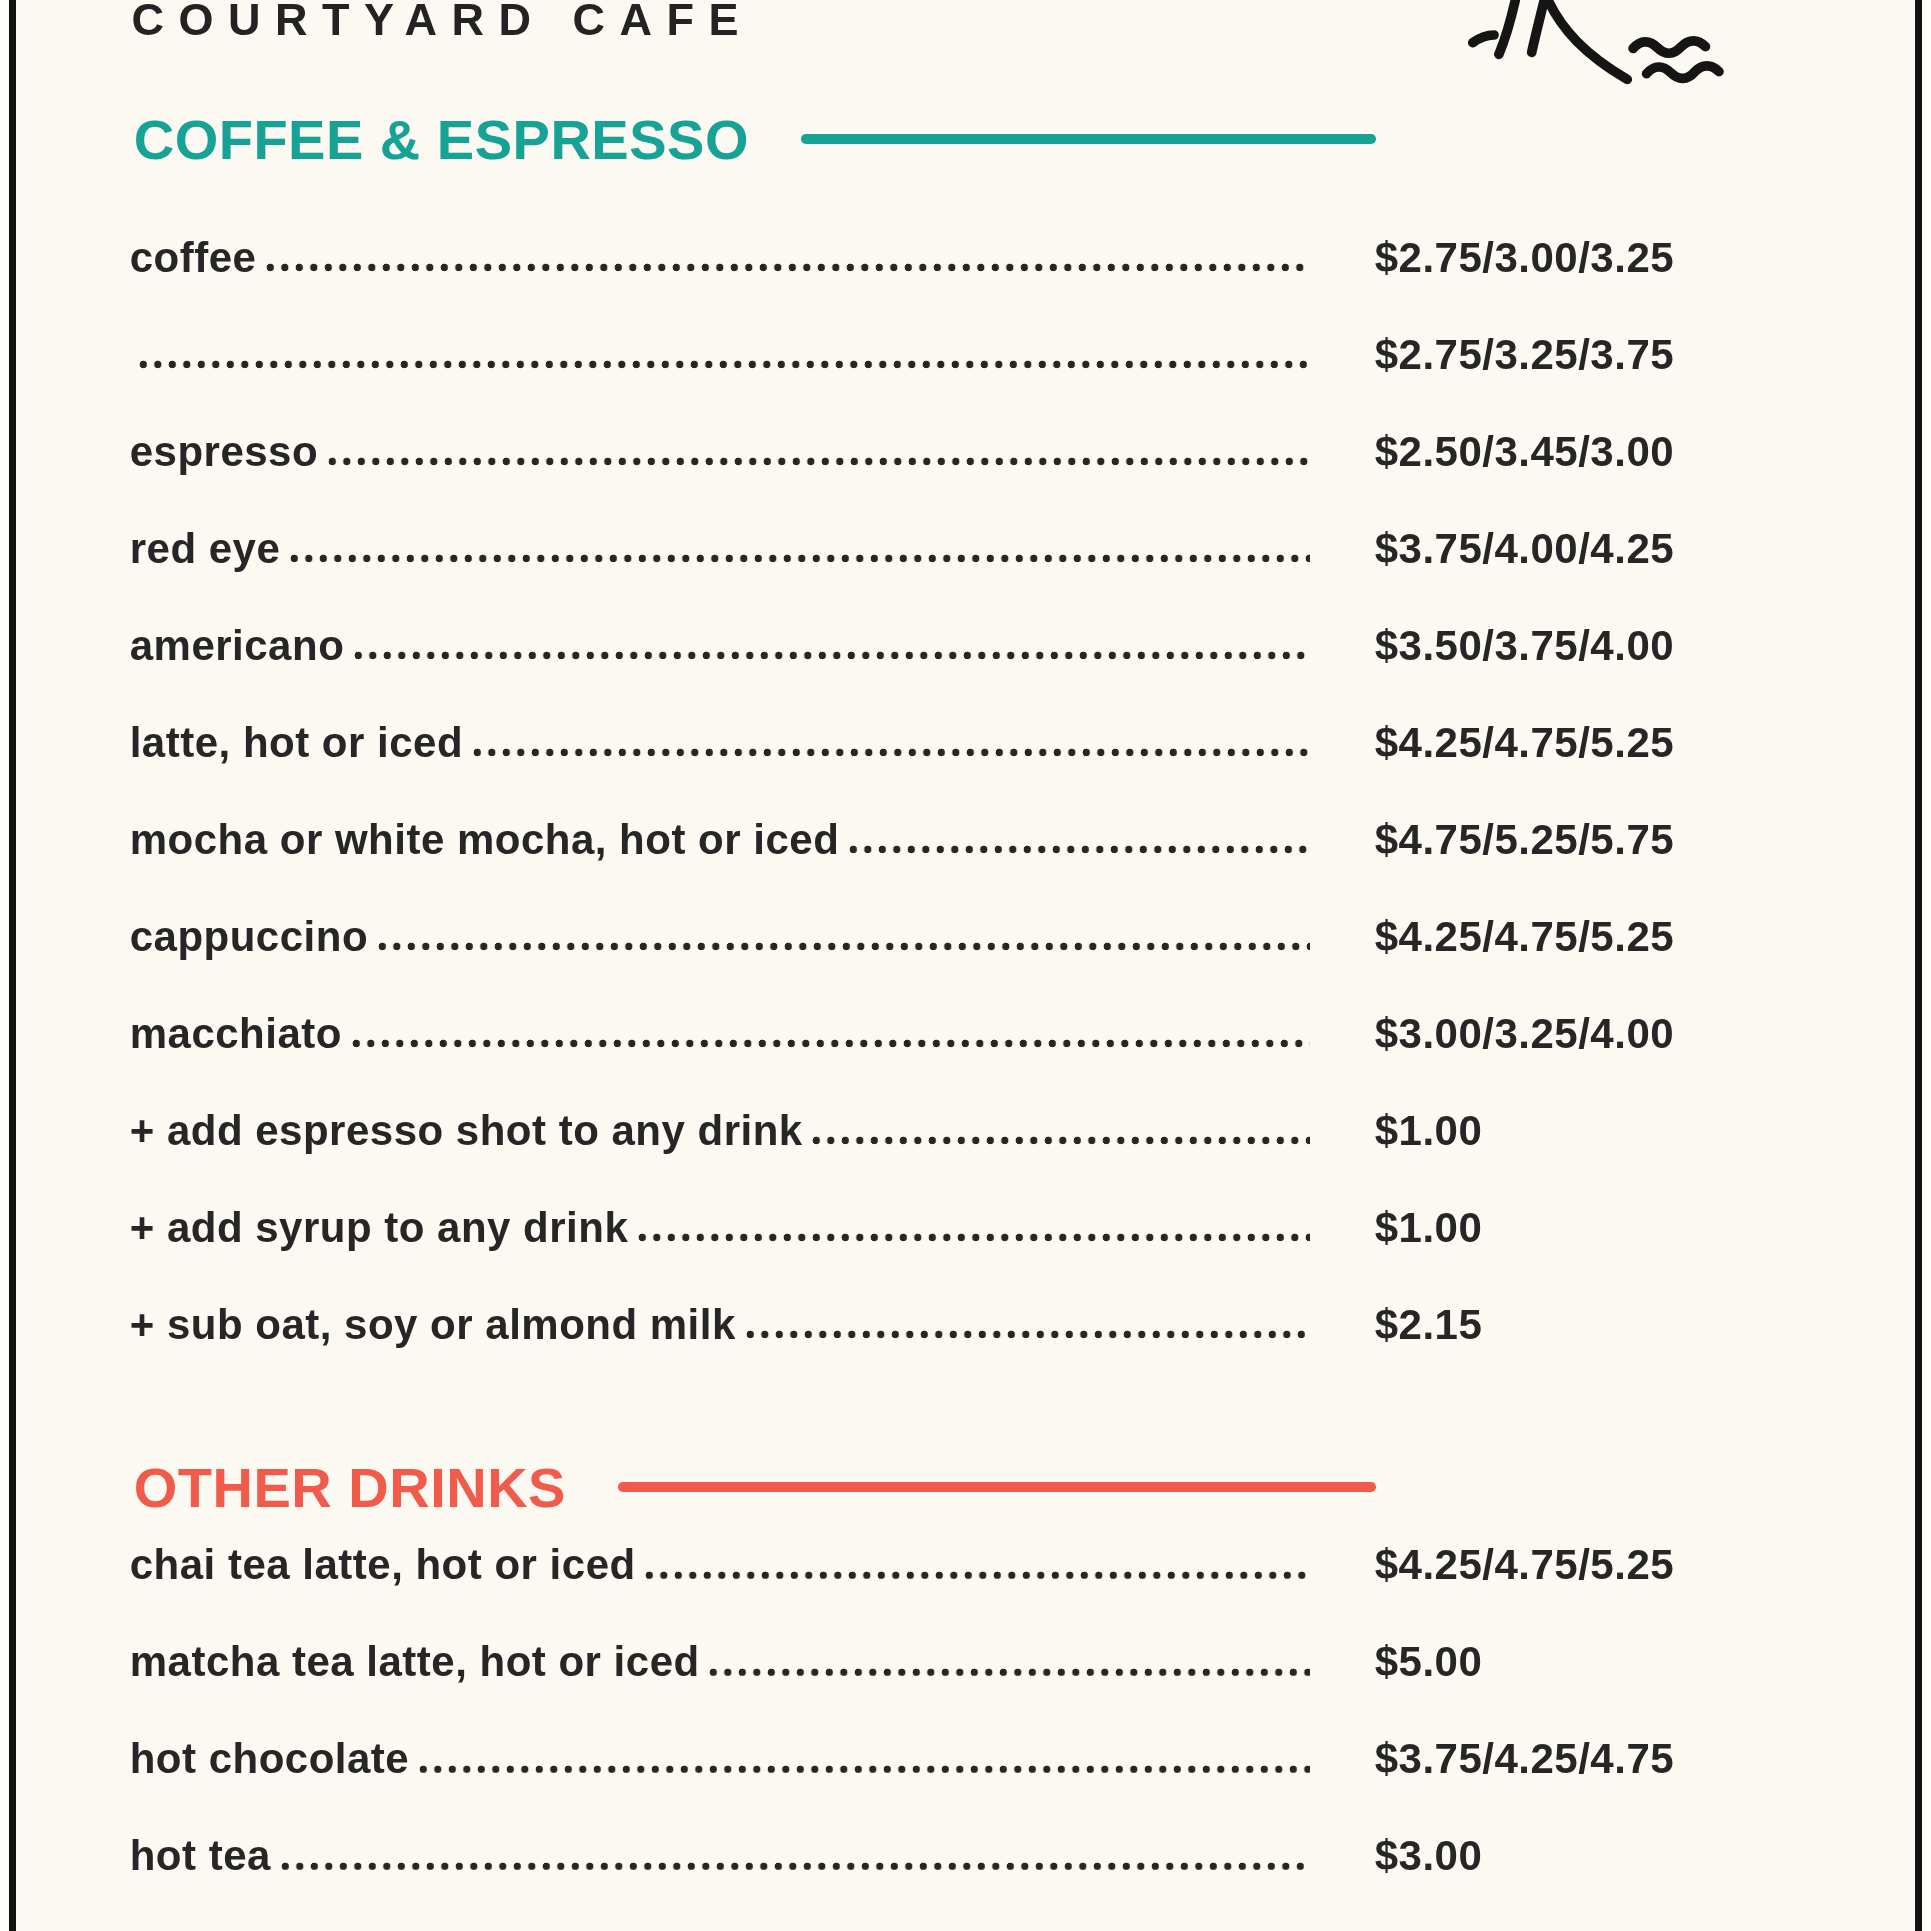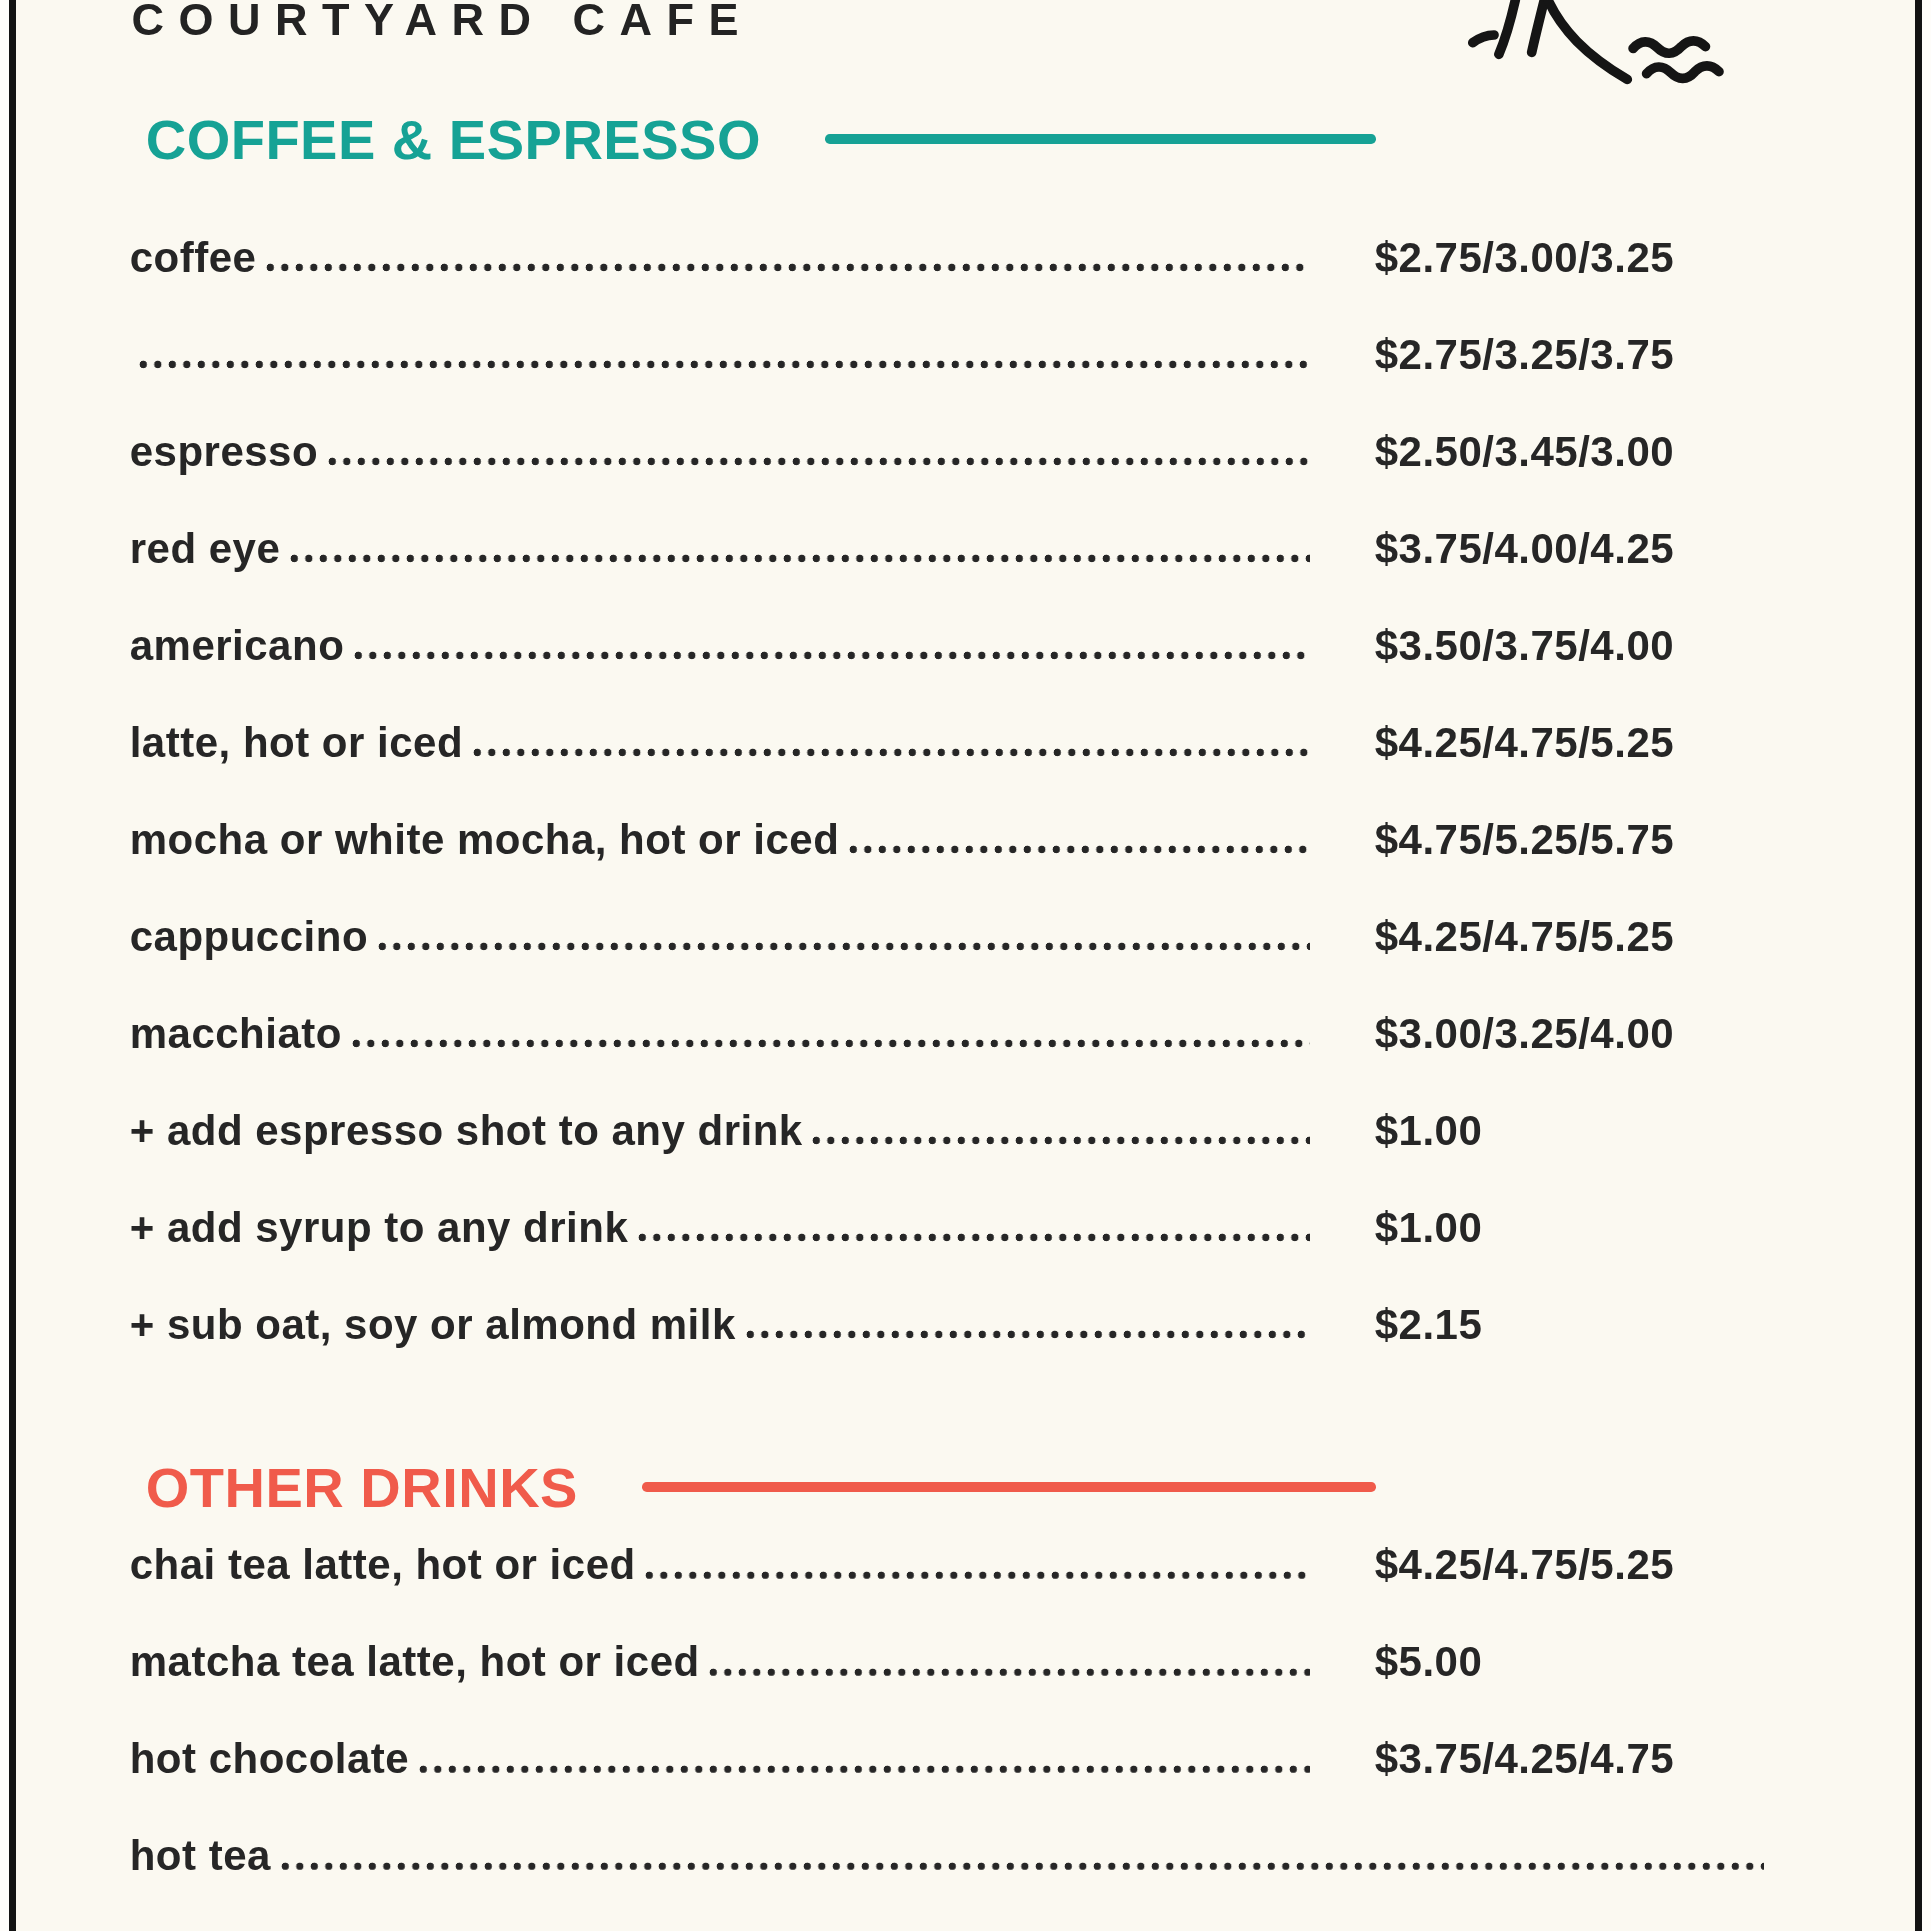--- a/index.html
+++ b/index.html
@@ -58,21 +58,21 @@
   .section { position: absolute; left: 0; width: 1675px; }
   #sec-coffee { top: 104px; }
   #sec-other  { top: 1452px; }
   .heading-row {
     display: flex;
     align-items: center;
     width: 1246px;
     height: 70px;
   }
   .heading {
-    margin: 16px;
+    margin: 4px;
     font-size: 56px;
     font-weight: 700;
     letter-spacing: 0.5px;
     white-space: nowrap;
   }
   .heading.teal  { color: #16A295; }
   .heading.coral { color: #F05B4B; }
   .rule {
     flex: 1;
     height: 10.6px;
@@ -231,20 +231,21 @@
 
   <div class="row">
     <span class="nm">hot chocolate</span>
     <span class="leader"></span>
     <span class="pr">$3.75/4.25/4.75</span>
   </div>
 
   <div class="row">
     <span class="nm">hot tea</span>
     <span class="leader"></span>
+    <span class="pr">$3.00</span>
   </div>
 
   <div class="row">
     <span class="nm">horchata</span>
 
     <span class="pr">$4.00</span>
   </div>
 </div>
     </section>
 

